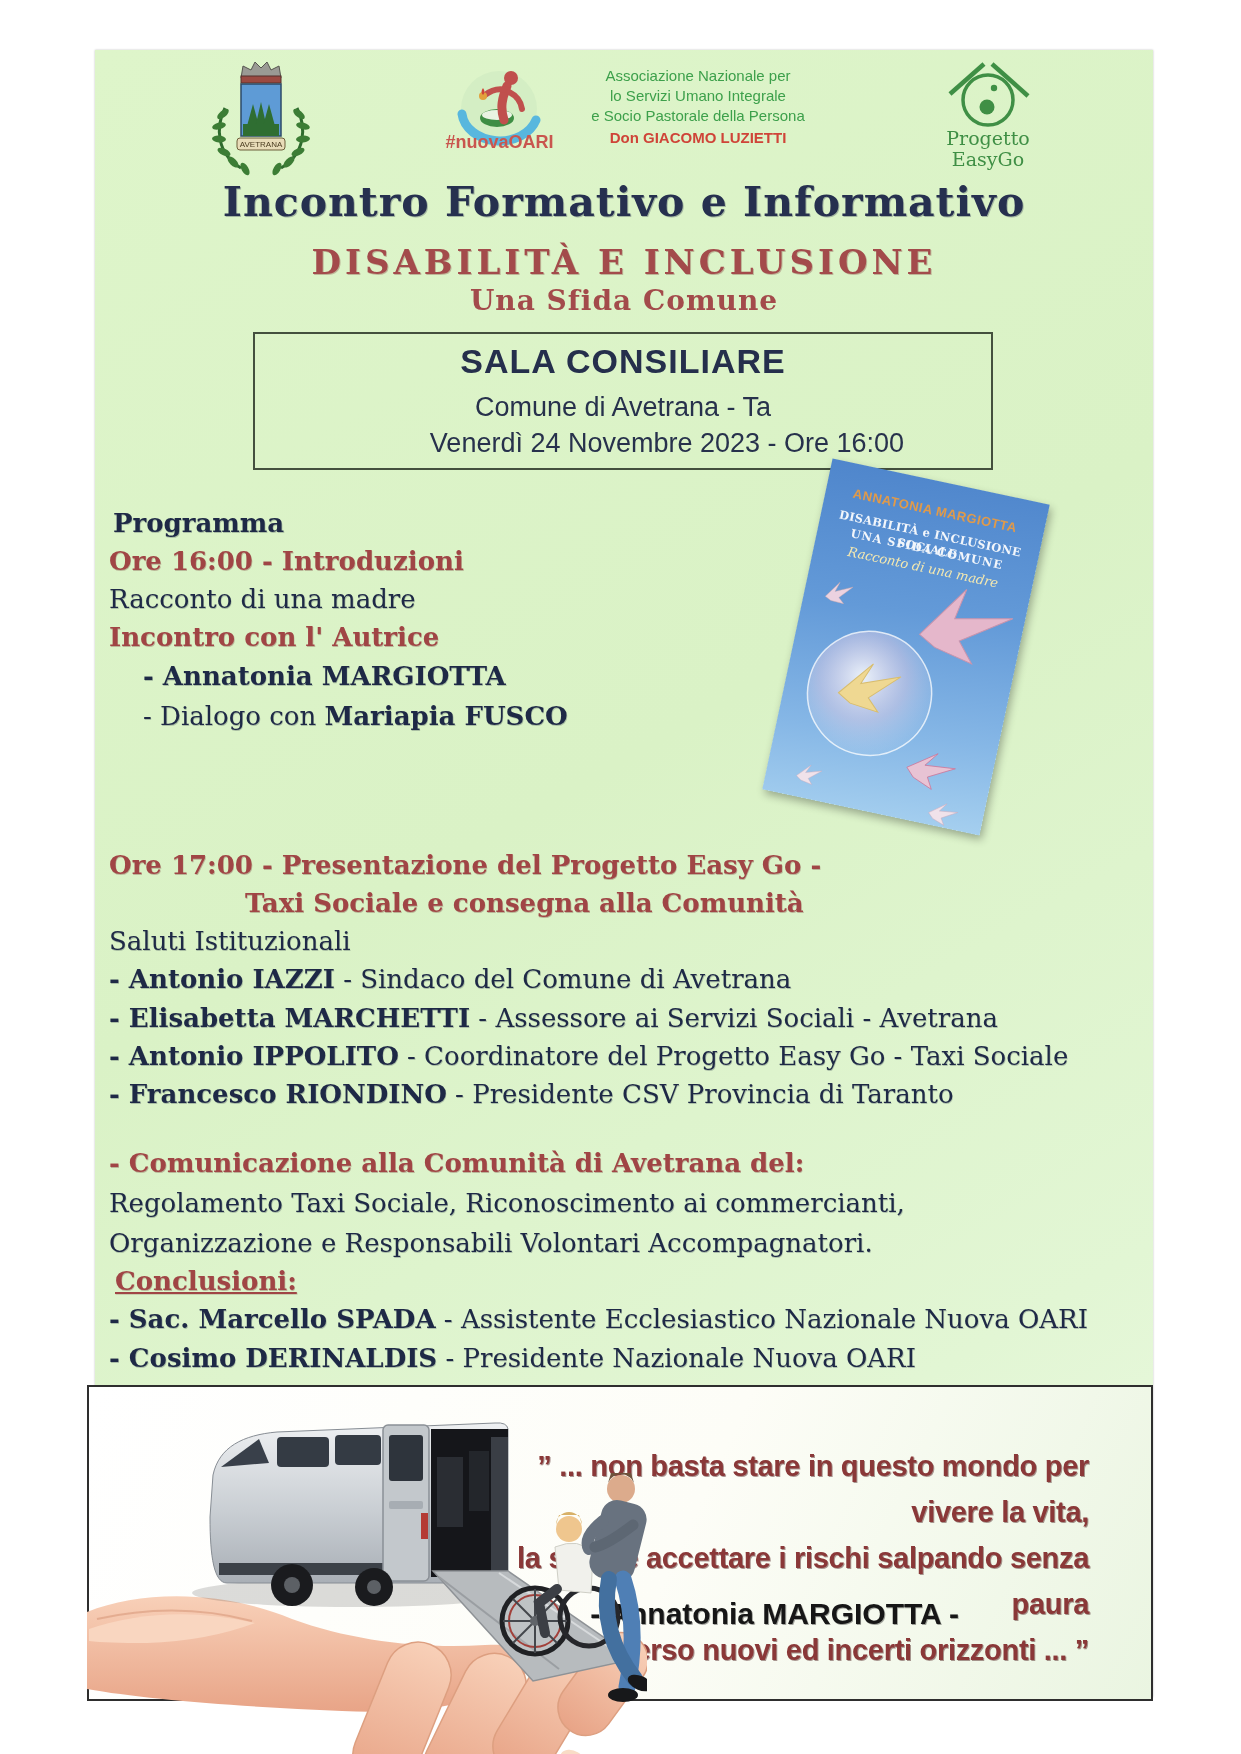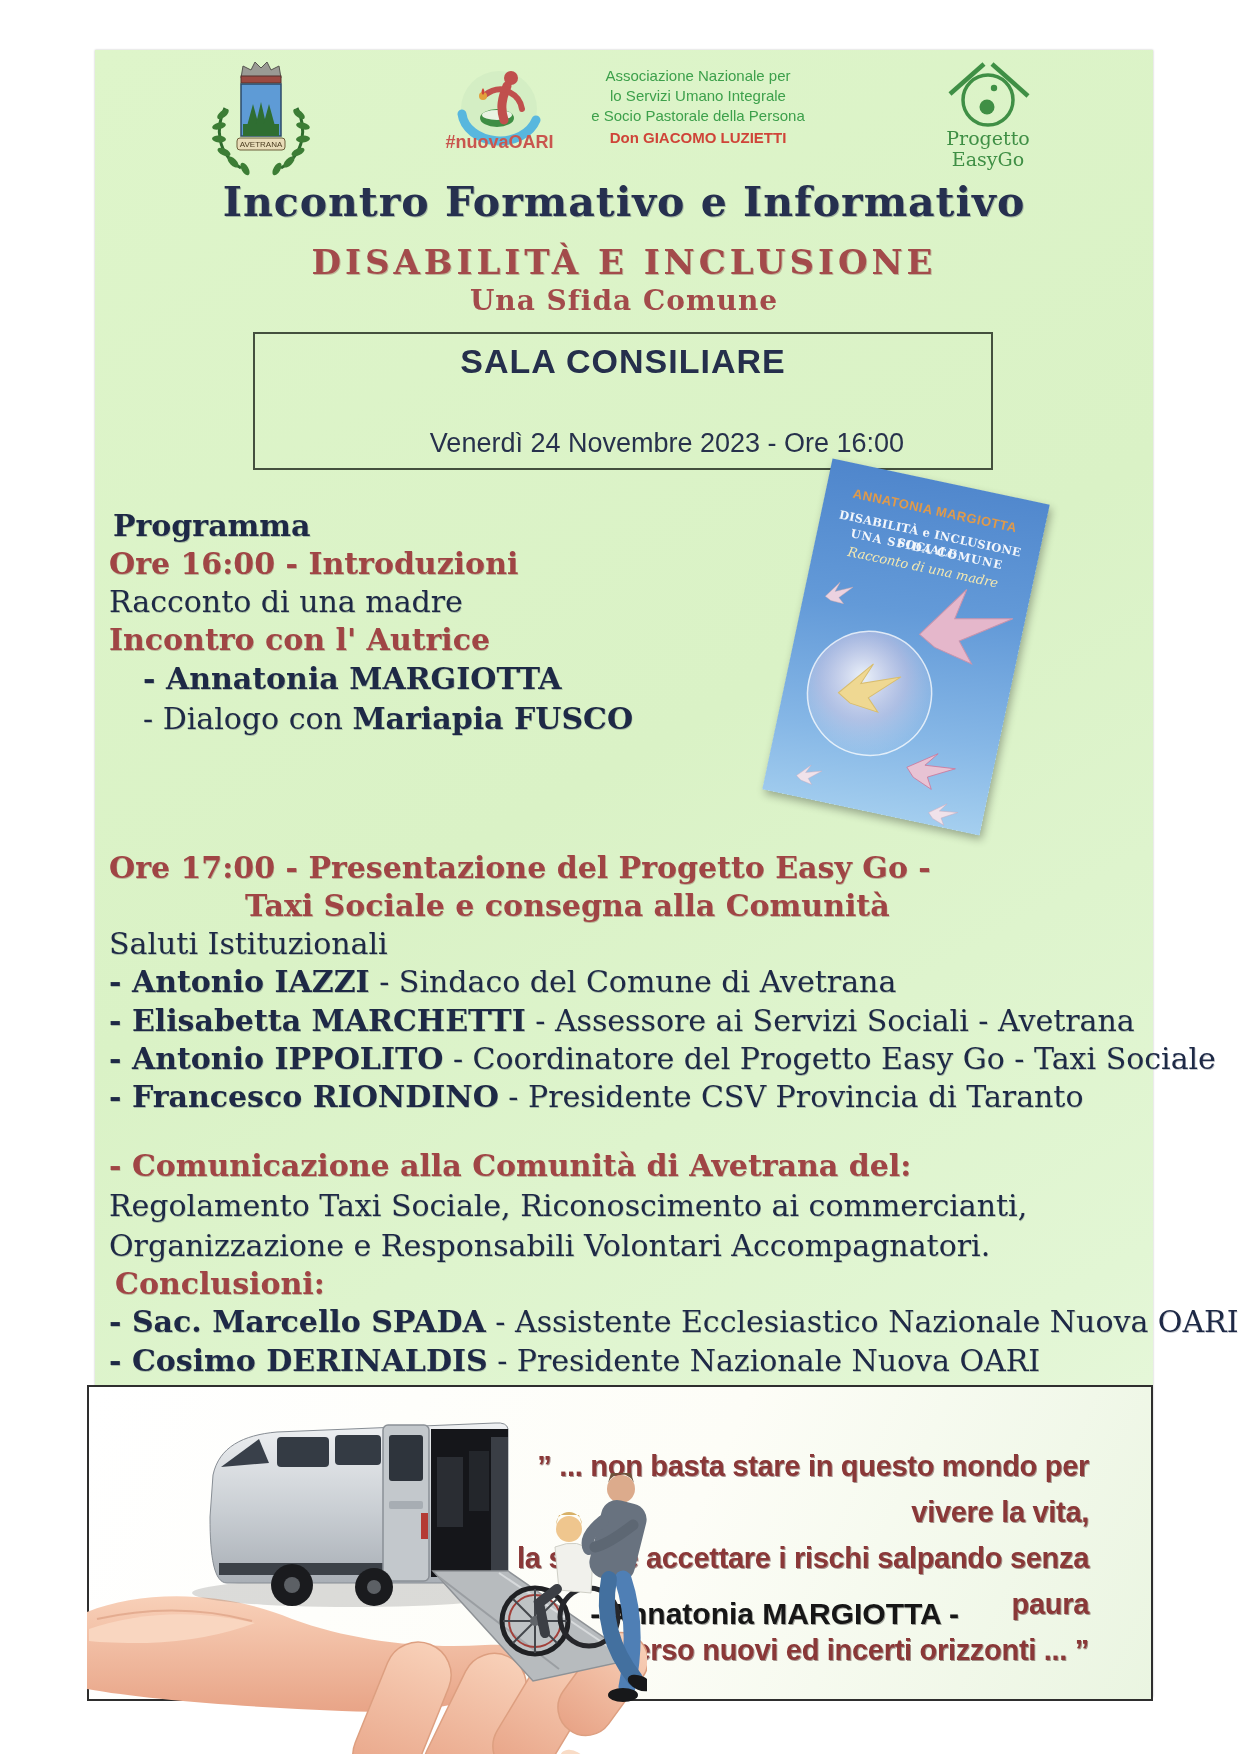--- a/index.html
+++ b/index.html
@@ -36,21 +36,21 @@
   .venue{left:158px;top:282px;width:736px;height:134px;border:2px solid #44503e;}
   .venue .hall{position:absolute;left:0;top:8px;width:100%;text-align:center;
                font-family:"Liberation Sans",sans-serif;font-size:34px;font-weight:600;
                color:#252f4c;letter-spacing:1px;}
   .venue .muni{position:absolute;left:0;top:58px;width:100%;text-align:center;
                font-family:"Liberation Sans",sans-serif;font-size:27px;font-weight:500;color:#27314c;}
   .venue .dt{position:absolute;left:0;top:94px;width:100%;text-align:center;
              font-family:"Liberation Sans",sans-serif;font-size:27px;font-weight:500;color:#27314c;padding-left:44px;}
 
   
-  .p-line{position:absolute;left:14px;font-size:30px;color:#1e2946;white-space:nowrap;
+  .p-line{position:absolute;left:14px;font-size:26px;color:#1e2946;white-space:nowrap;
           text-shadow:.6px .6px 0 rgba(25,35,60,.25);}
   .p-bold{font-weight:700;}
   .p-red{color:#a04545;font-weight:700;text-shadow:.6px .6px 0 rgba(110,40,40,.3);}
 
   
   .book{left:700px;top:428px;width:222px;height:338px;transform:rotate(12deg);
         background:linear-gradient(175deg,#4f86cc 0%,#639ad8 40%,#86b7e6 75%,#a5cfef 100%);
         box-shadow:3px 4px 8px rgba(0,0,0,.3);}
   .book .txt{position:absolute;width:100%;text-align:center;z-index:2;}
   .book .author{top:22px;font-family:"Liberation Sans",sans-serif;font-size:13px;font-weight:700;
@@ -144,20 +144,21 @@
       <div class="lbl">Progetto</div>
       <div class="lbl">EasyGo</div>
     </div>
 
     <div class="abs event-title">Incontro Formativo e Informativo</div>
     <div class="abs event-subject">DISABILITÀ E INCLUSIONE</div>
     <div class="abs event-tagline">Una Sfida Comune</div>
 
     <div class="abs venue">
       <div class="hall">SALA CONSILIARE</div>
+      <div class="muni">Comune di Avetrana - Ta</div>
       <div class="dt">Venerdì 24 Novembre 2023 - Ore 16:00</div>
     </div>
 
     <div class="p-line p-bold" style="left:18px;top:458px;">Programma</div>
     <div class="p-line p-red" style="top:496px;">Ore 16:00 - Introduzioni</div>
     <div class="p-line" style="top:534px;">Racconto di una madre</div>
     <div class="p-line p-red" style="top:572px;">Incontro con l' Autrice</div>
     <div class="p-line p-bold" style="left:48px;top:611px;">- Annatonia MARGIOTTA</div>
     <div class="p-line" style="left:48px;top:651px;"><span>- Dialogo con </span><span class="p-bold">Mariapia FUSCO</span></div>
 
@@ -166,21 +167,21 @@
     <div class="p-line" style="top:876px;">Saluti Istituzionali</div>
 
     <div class="p-line" style="top:914px;"><span class="p-bold">- Antonio IAZZI</span><span> - Sindaco del Comune di Avetrana</span></div>
     <div class="p-line" style="top:953px;"><span class="p-bold">- Elisabetta MARCHETTI</span><span> - Assessore ai Servizi Sociali - Avetrana</span></div>
     <div class="p-line" style="top:991px;"><span class="p-bold">- Antonio IPPOLITO</span><span> - Coordinatore del Progetto Easy Go - Taxi Sociale</span></div>
     <div class="p-line" style="top:1029px;"><span class="p-bold">- Francesco RIONDINO</span><span> - Presidente CSV Provincia di Taranto</span></div>
 
     <div class="p-line p-red" style="top:1098px;">- Comunicazione alla Comunità di Avetrana del:</div>
     <div class="p-line" style="top:1138px;">Regolamento Taxi Sociale, Riconoscimento ai commercianti,</div>
     <div class="p-line" style="top:1178px;">Organizzazione e Responsabili Volontari Accompagnatori.</div>
-    <div class="p-line p-red" style="left:20px;top:1216px;">Conclusioni:</div>
+    <div class="p-line p-red" style="left:20px;top:1216px;text-decoration:underline;">Conclusioni:</div>
     <div class="p-line" style="top:1254px;"><span class="p-bold">- Sac. Marcello SPADA</span><span> - Assistente Ecclesiastico Nazionale Nuova OARI</span></div>
     <div class="p-line" style="top:1293px;"><span class="p-bold">- Cosimo DERINALDIS</span><span> - Presidente Nazionale Nuova OARI</span></div>
 
     <div class="abs book">
       <svg width="222" height="338" viewBox="0 0 222 338">
         <defs>
           <radialGradient id="bubble" cx="42%" cy="38%" r="65%">
             <stop offset="0%" stop-color="#ffffff" stop-opacity=".85"></stop>
             <stop offset="55%" stop-color="#f2d4e6" stop-opacity=".4"></stop>
             <stop offset="100%" stop-color="#cfe2f5" stop-opacity=".08"></stop>

